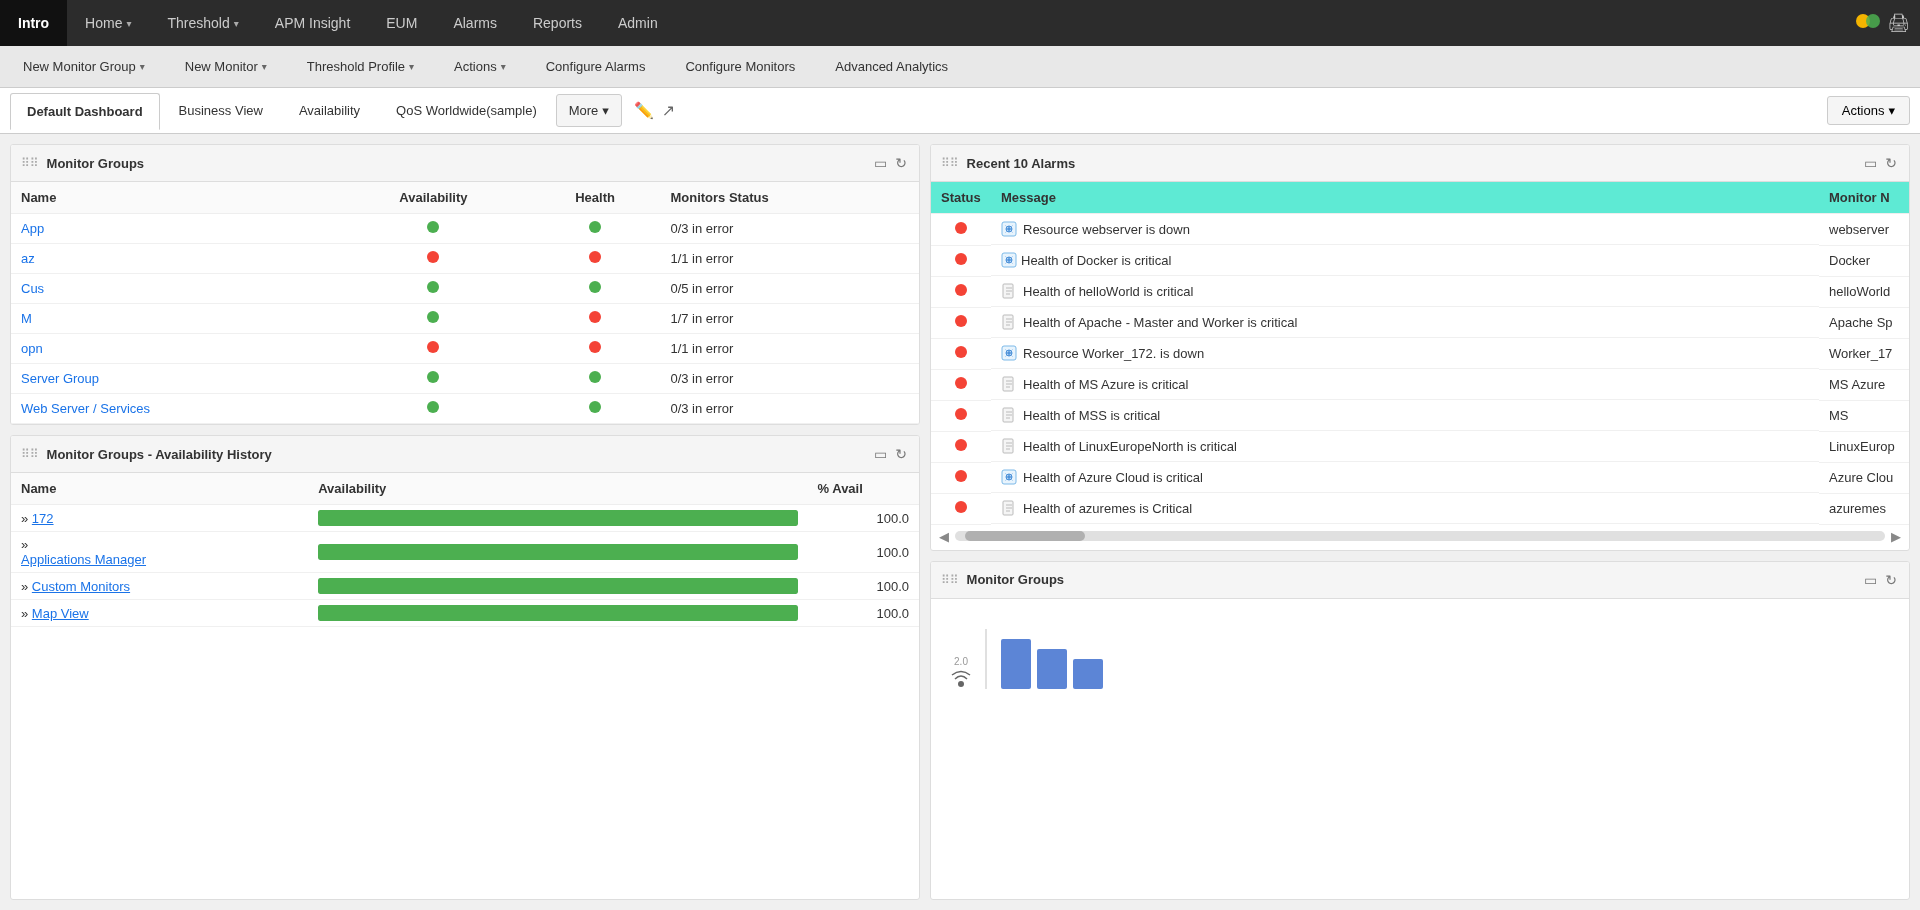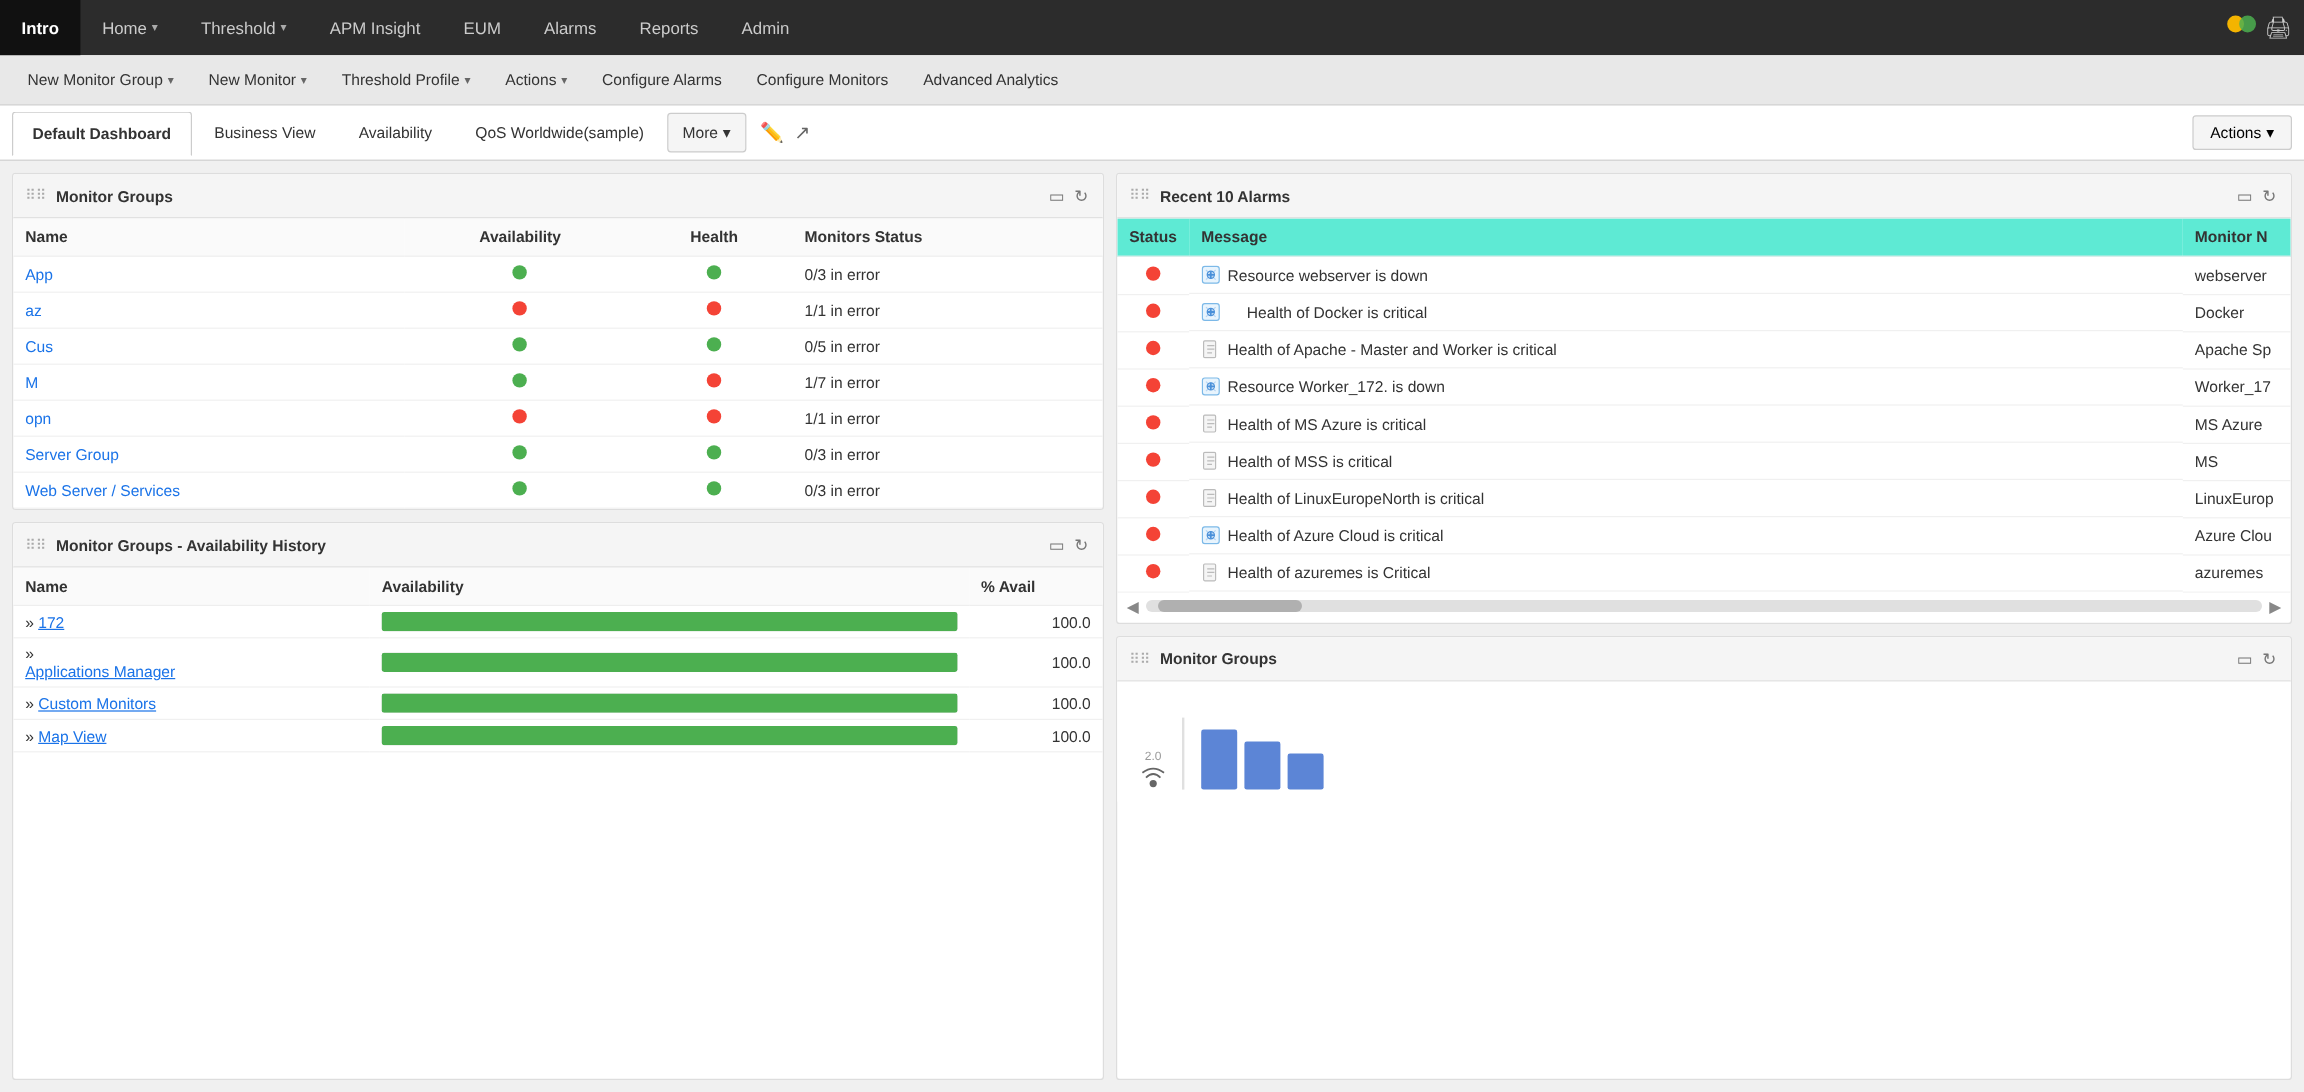--- a/index.html
+++ b/index.html
@@ -27,21 +27,21 @@
     .top-nav-item .arrow { font-size: 10px; color: #aaa; }
 
     
     .second-nav {
       background: #e8e8e8;
       border-bottom: 1px solid #ccc;
       display: flex;
       align-items: center;
       padding: 0 10px;
       height: 42px;
-      gap: 3px;
+      gap: 14px;
     }
     .second-nav-item {
       color: #333;
       padding: 5px 12px;
       display: flex;
       align-items: center;
       cursor: pointer;
       font-size: 13px;
       gap: 4px;
       border: 1px solid transparent;
@@ -531,30 +531,43 @@
                     <circle cx="8" cy="8" r="3" stroke="#4a90d9" fill="none" stroke-width="1"></circle>
                   </svg>
       <span>Resource webserver is down</span>
     </td>
     <td>webserver</td>
   </tr>
               <tr>
     <td style="text-align:center;">
       <span class="dot" style="background:#f44336;"></span>
     </td>
-    <td style="display:flex;align-items:center;gap:22px;">
+    <td style="display:flex;align-items:center;gap:4px;">
       <svg width="16" height="16" viewBox="0 0 16 16" fill="none">
                     <rect x="1" y="1" width="14" height="14" rx="2" fill="#e8f4fd" stroke="#7cb9e8" stroke-width="1"></rect>
                     <path d="M5 8h6M8 5v6" stroke="#4a90d9" stroke-width="1.5"></path>
                     <path d="M4 4l8 8M12 4L4 12" stroke="#4a90d9" stroke-width="1" opacity="0.3"></path>
                     <circle cx="8" cy="8" r="3" stroke="#4a90d9" fill="none" stroke-width="1"></circle>
                   </svg>
       <span>Health of Docker is critical</span>
     </td>
     <td>Docker</td>
+  </tr>
+              <tr>
+    <td style="text-align:center;">
+      <span class="dot" style="background:#f44336;"></span>
+    </td>
+    <td style="display:flex;align-items:center;gap:6px;">
+      <svg width="16" height="16" viewBox="0 0 16 16" fill="none">
+                    <rect x="2" y="1" width="10" height="14" rx="1" fill="#f5f5f5" stroke="#bbb" stroke-width="1"></rect>
+                    <path d="M5 5h6M5 8h6M5 11h4" stroke="#bbb" stroke-width="1"></path>
+                  </svg>
+      <span>Health of helloWorld is critical</span>
+    </td>
+    <td>helloWorld</td>
   </tr>
               <tr>
     <td style="text-align:center;">
       <span class="dot" style="background:#f44336;"></span>
     </td>
     <td style="display:flex;align-items:center;gap:6px;text-align:right;">
       <svg width="16" height="16" viewBox="0 0 16 16" fill="none">
                     <rect x="2" y="1" width="10" height="14" rx="1" fill="#f5f5f5" stroke="#bbb" stroke-width="1"></rect>
                     <path d="M5 5h6M5 8h6M5 11h4" stroke="#bbb" stroke-width="1"></path>
                   </svg>

